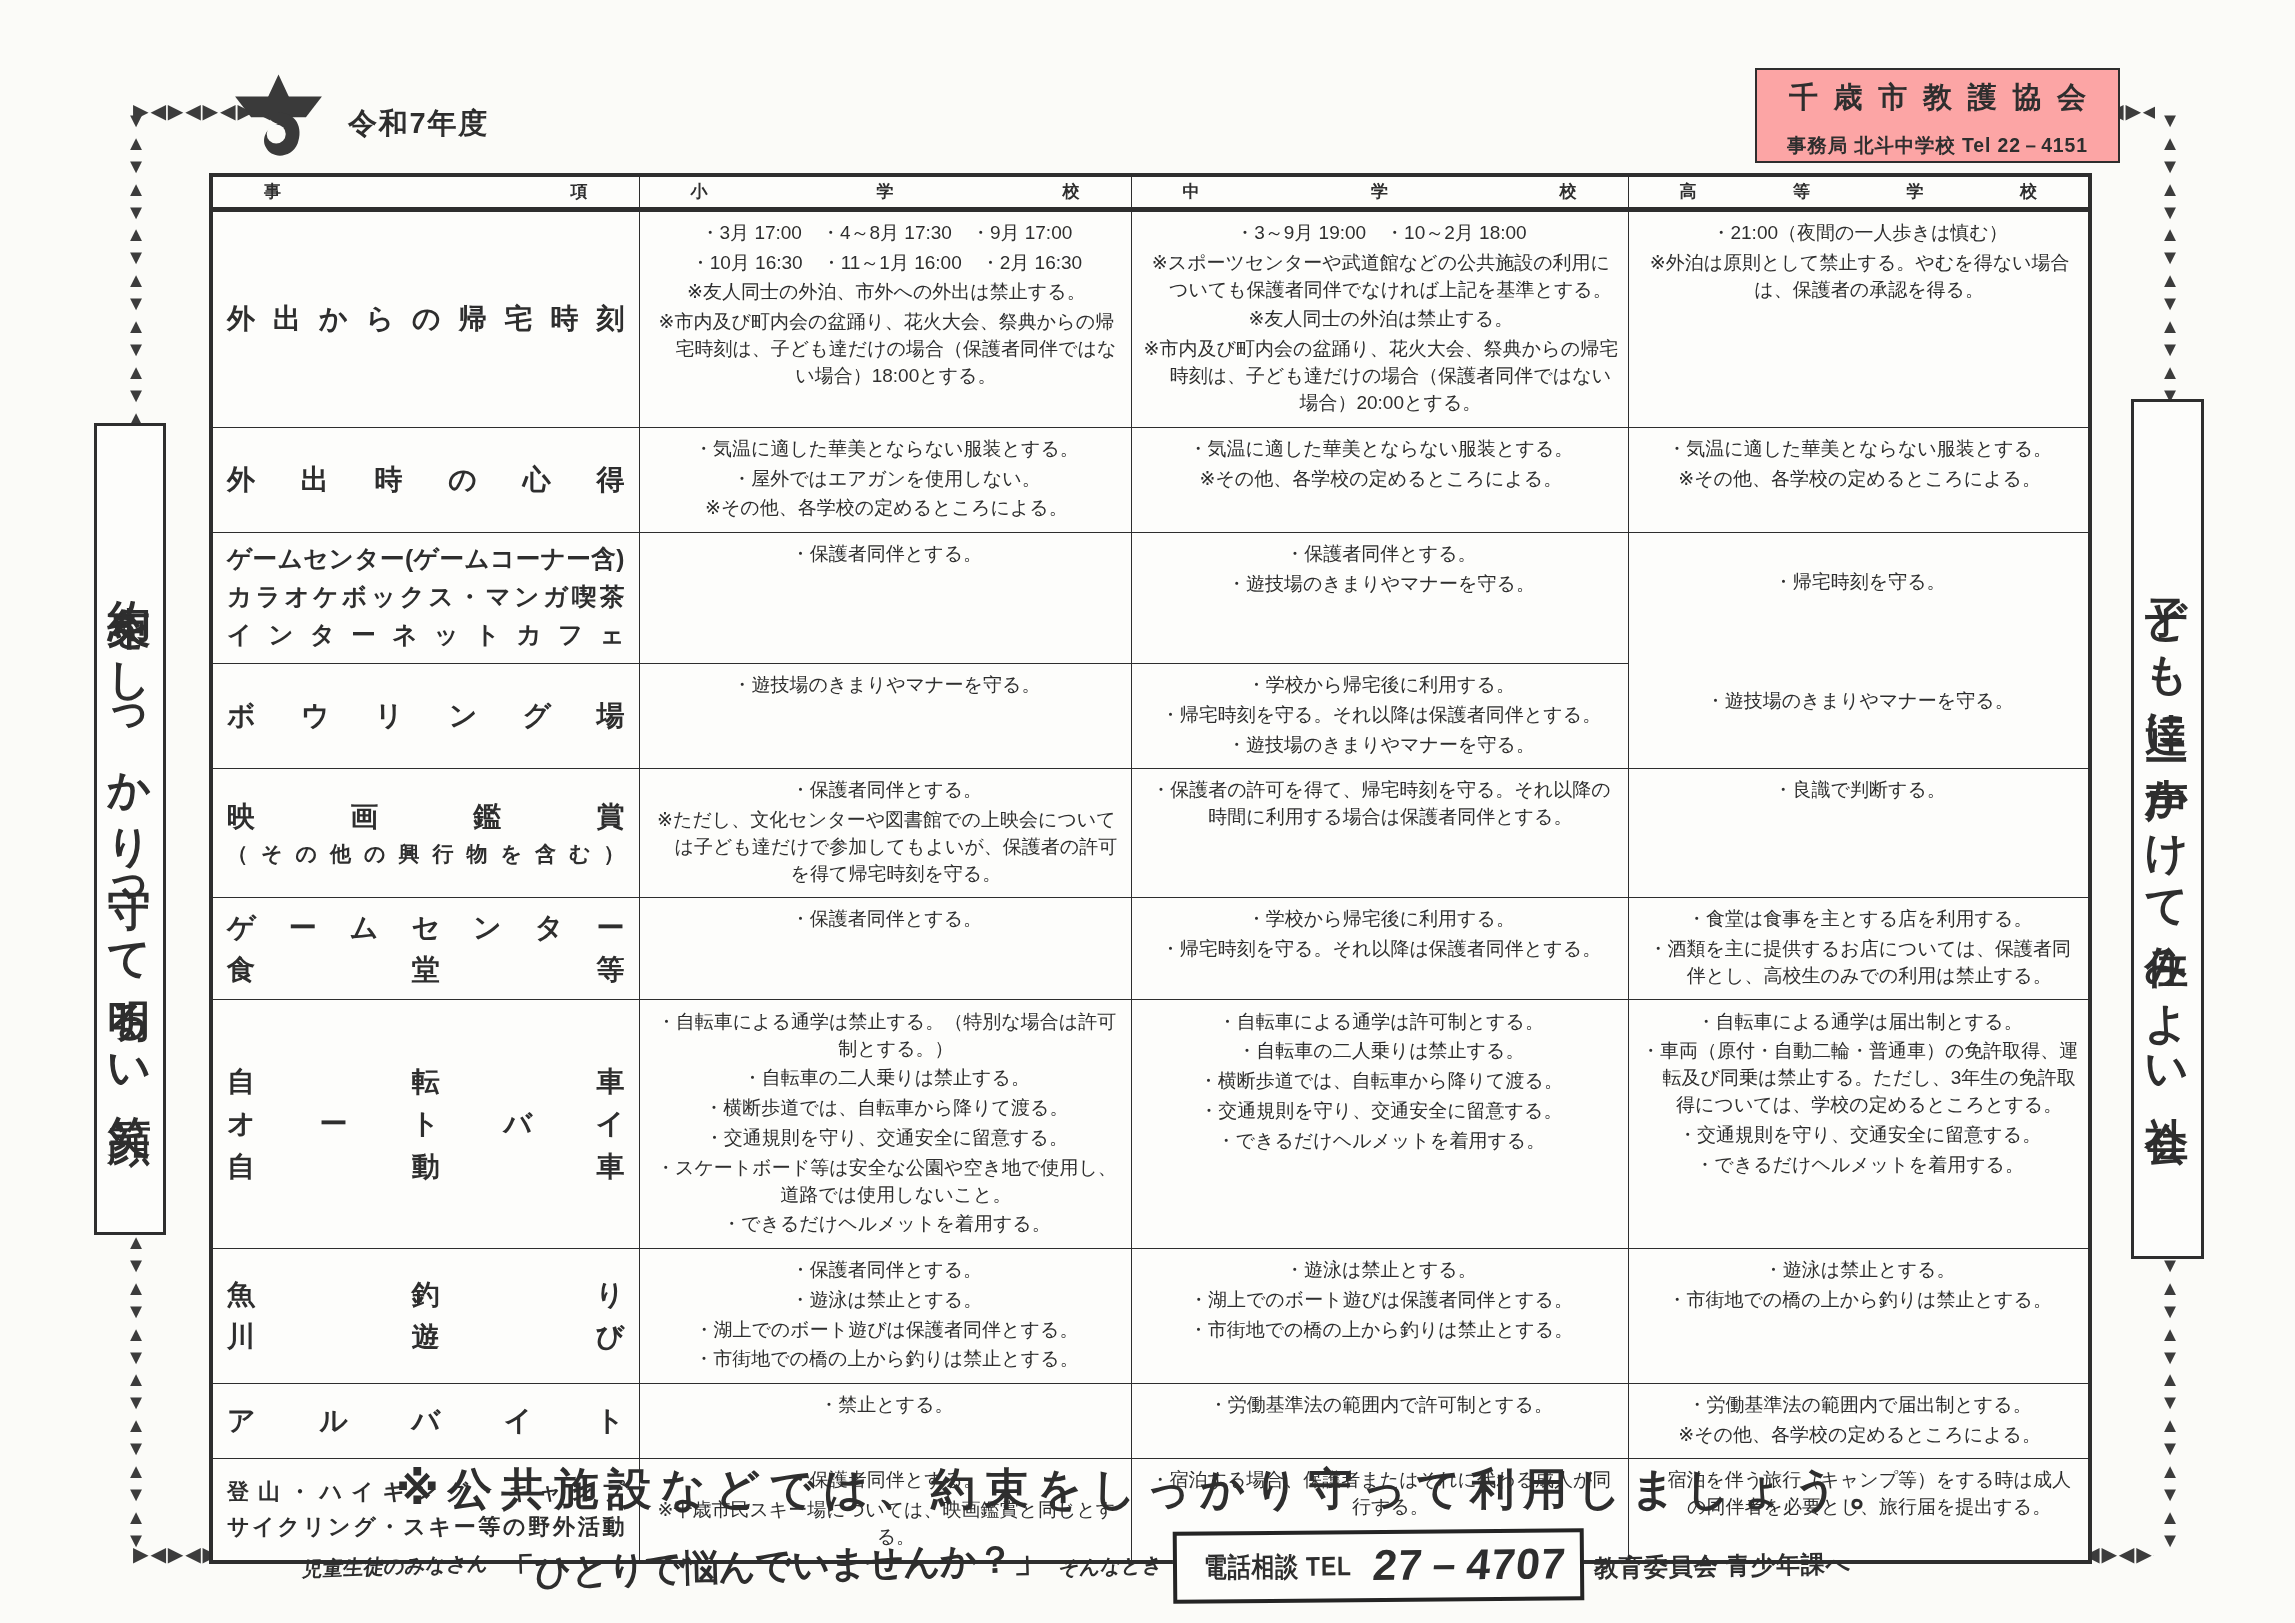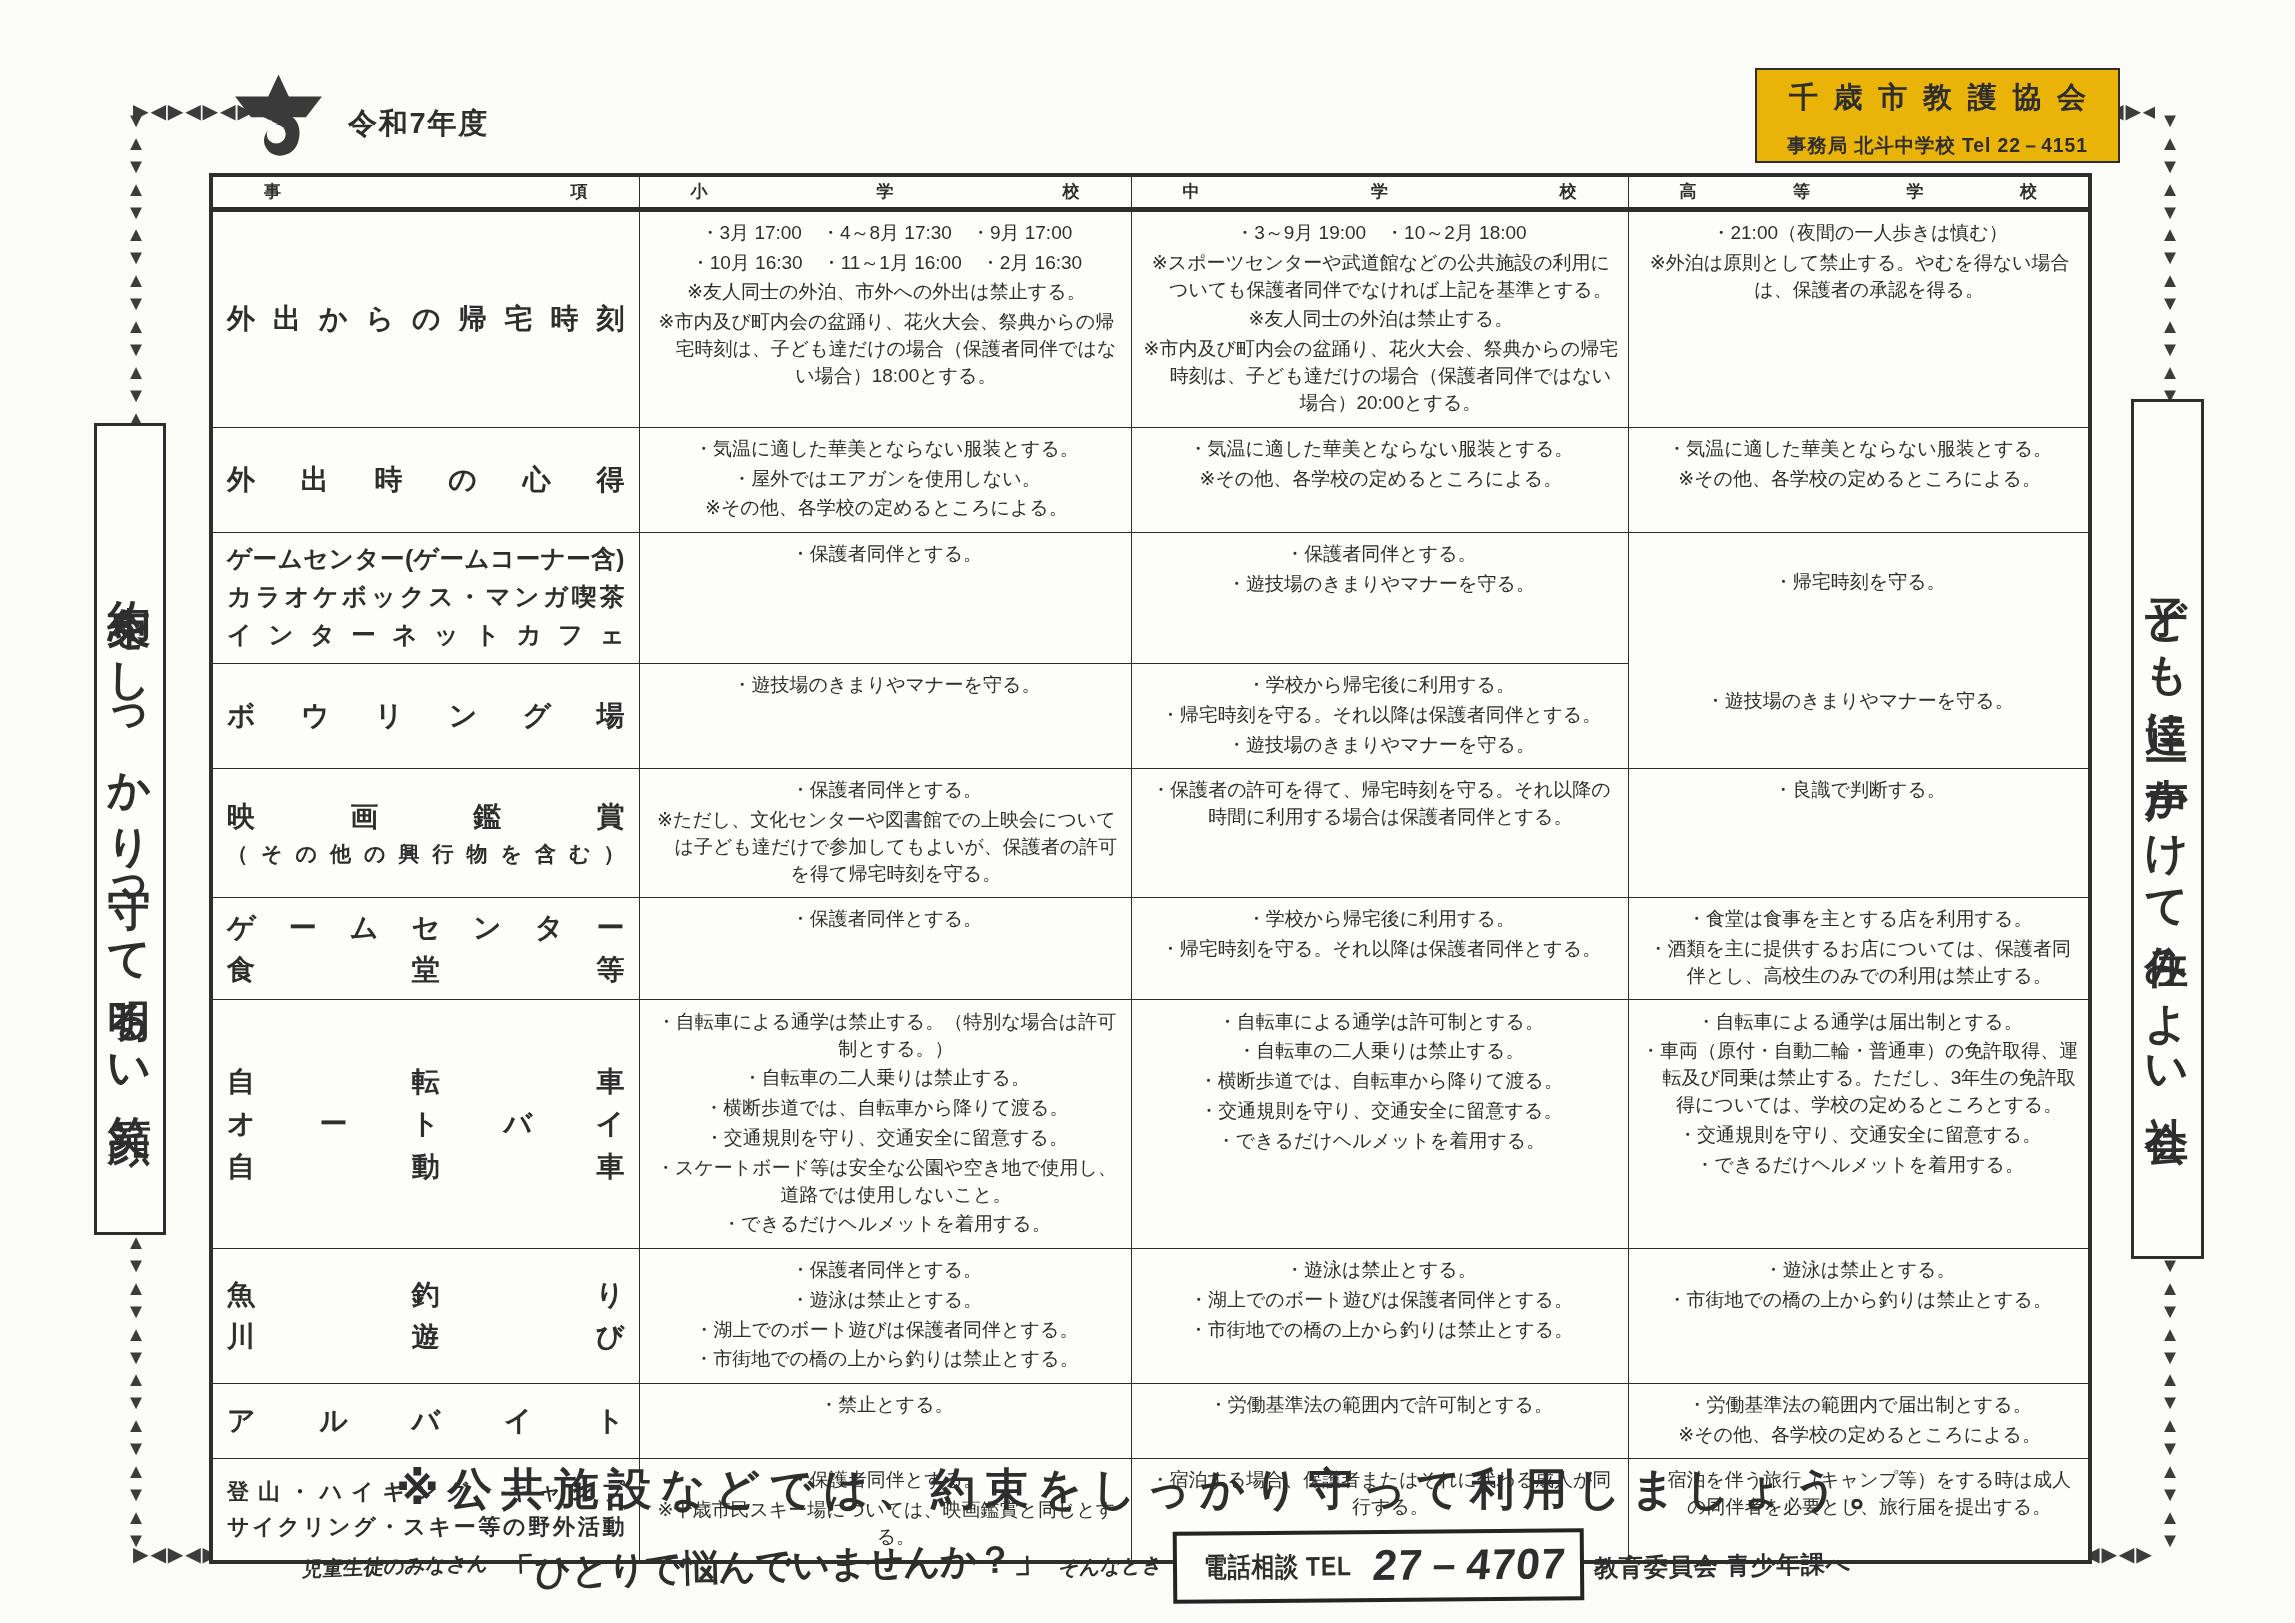--- a/index.html
+++ b/index.html
@@ -9,21 +9,21 @@
   .vchain{position:absolute;writing-mode:vertical-rl;text-orientation:upright;font-size:20.3px;
           line-height:1;letter-spacing:0.9px;color:#3c3c3c;width:29px;overflow:hidden;}
   .hchain{position:absolute;font-size:20.3px;letter-spacing:1.8px;color:#3c3c3c;white-space:nowrap;
           overflow:hidden;height:27px;line-height:27px;}
   
   .logo{position:absolute;left:209px;top:73px;width:139px;height:99px;}
   .year{position:absolute;left:348px;top:104px;font-size:29px;font-weight:bold;letter-spacing:1.8px;text-align:center;}
   .title{position:absolute;left:497px;top:86px;font-size:46px;font-weight:bold;white-space:nowrap;
          letter-spacing:0.5px;}
   .orgbox{position:absolute;left:1755px;top:68px;width:365px;height:95px;border:2.8px solid #2e2e2e;
-          background:#eab308;box-sizing:border-box;text-align:center;}
+          background:#fca5a5;box-sizing:border-box;text-align:center;}
   .orgname{font-size:29px;font-weight:bold;letter-spacing:15.7px;margin-top:8.3px;text-indent:15.7px;}
   .orgoffice{font-size:19.4px;font-weight:bold;letter-spacing:0.9px;margin-top:14px;}
   
   .banner{position:absolute;border:3.2px solid #2e2e2e;background:#fdfdfb;box-sizing:border-box;
           writing-mode:vertical-rl;text-orientation:upright;font-weight:bold;font-size:43px;
           letter-spacing:5.5px;display:flex;align-items:center;justify-content:center;z-index:2;}
   .banner.left{left:94px;top:423px;width:72px;height:812px;}
   .banner.right{left:2131px;top:399px;width:73px;height:860px;}
   
   table.std{position:absolute;left:209px;top:173px;width:1879px;border-collapse:collapse;

